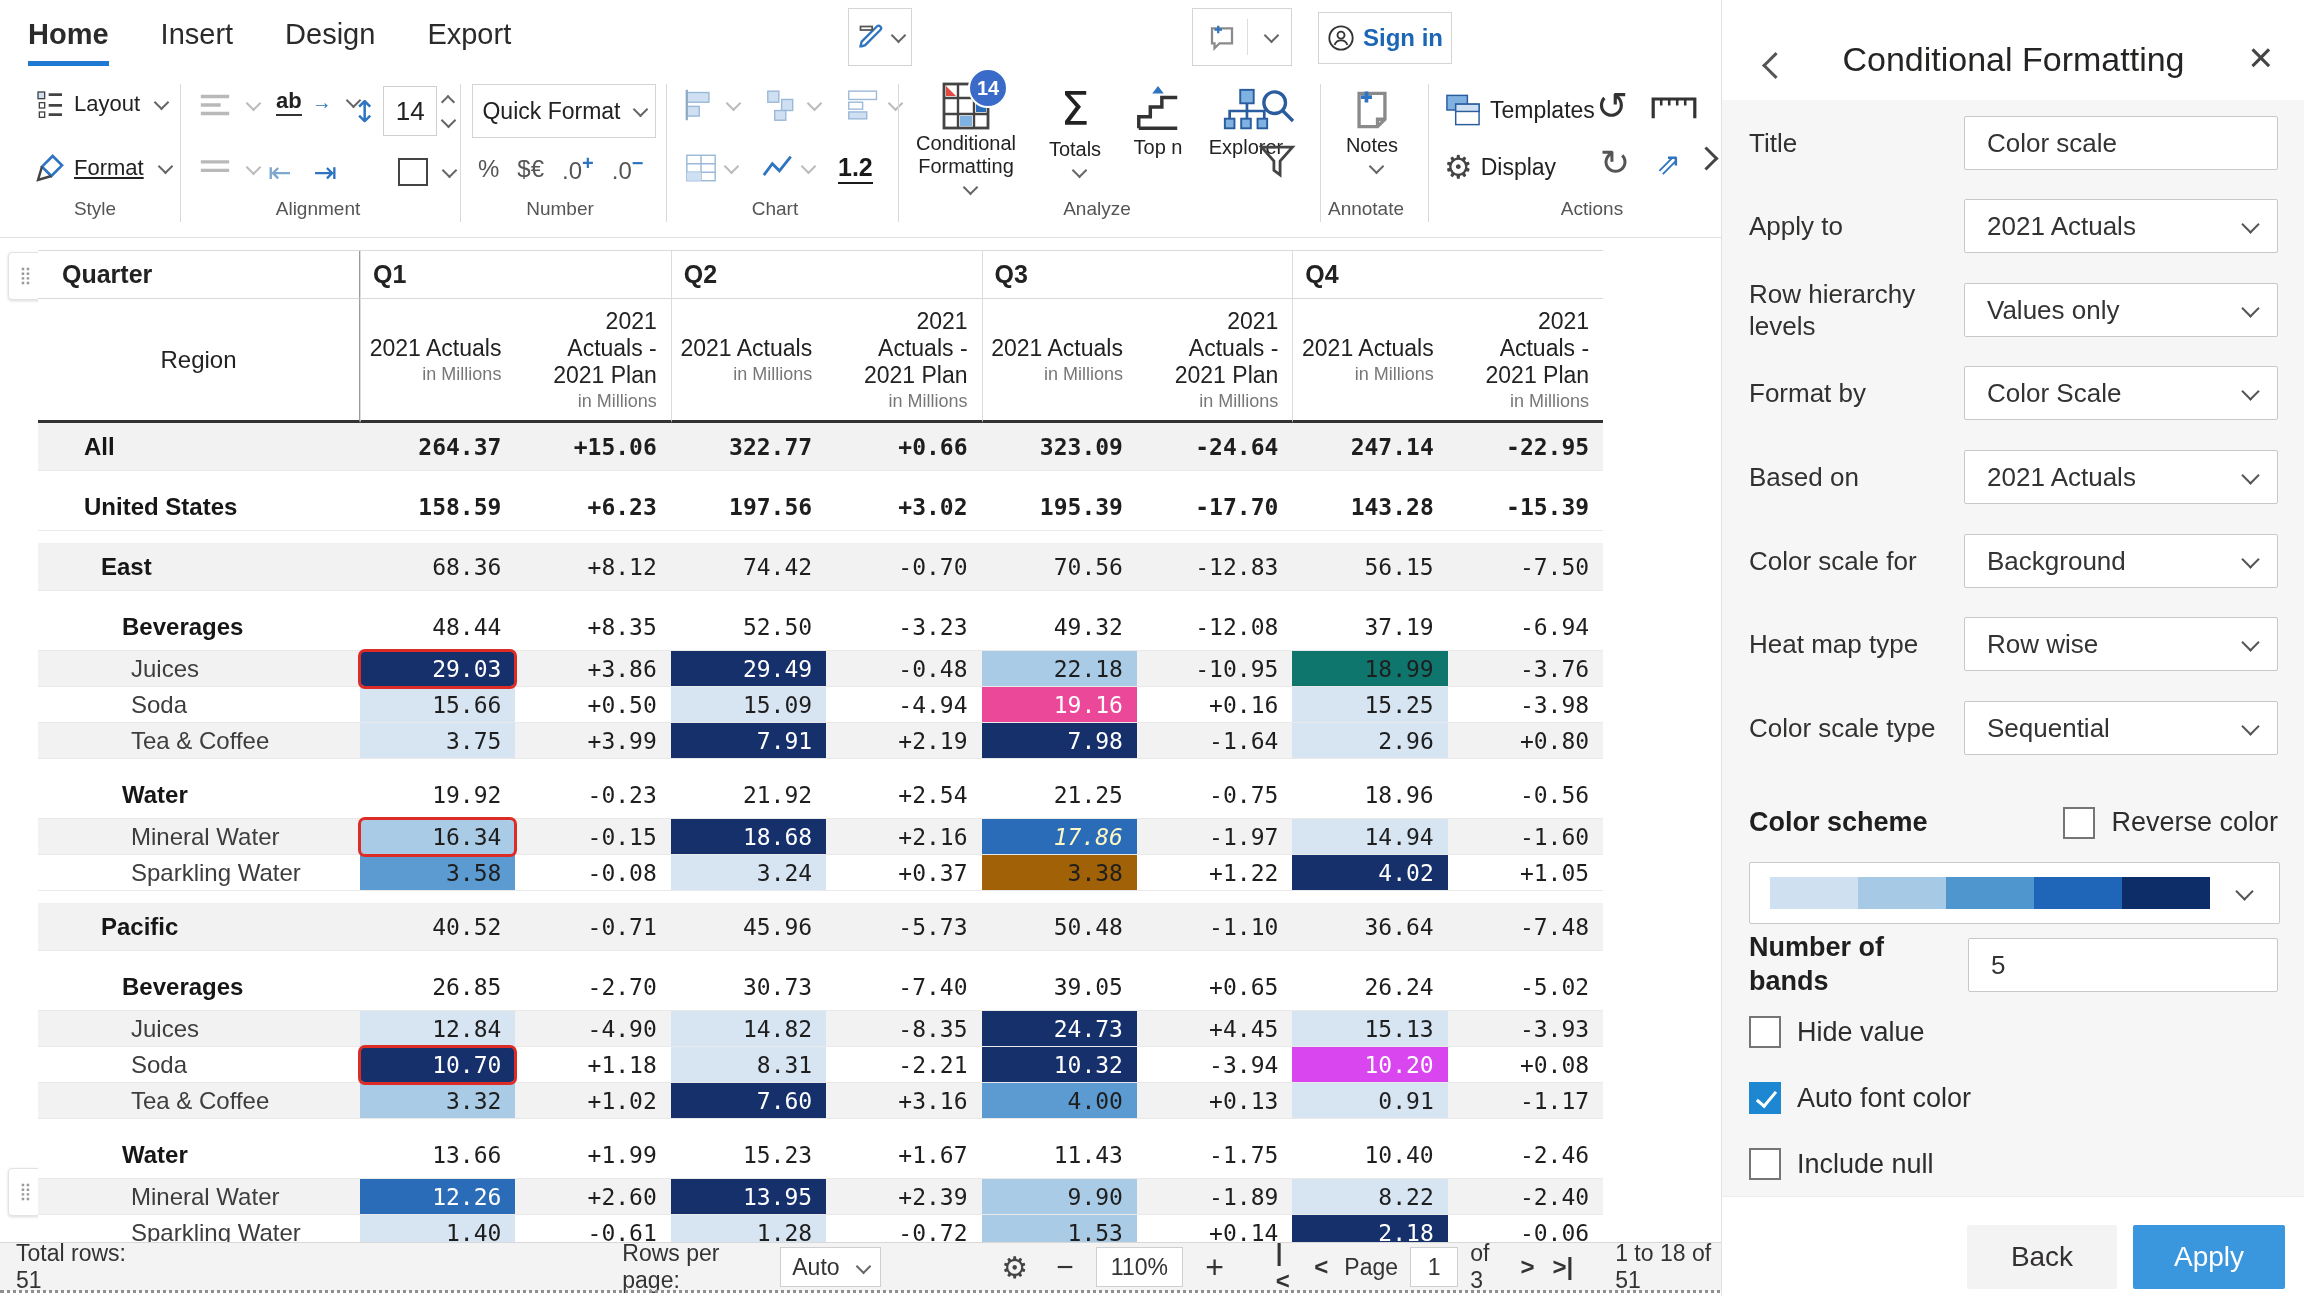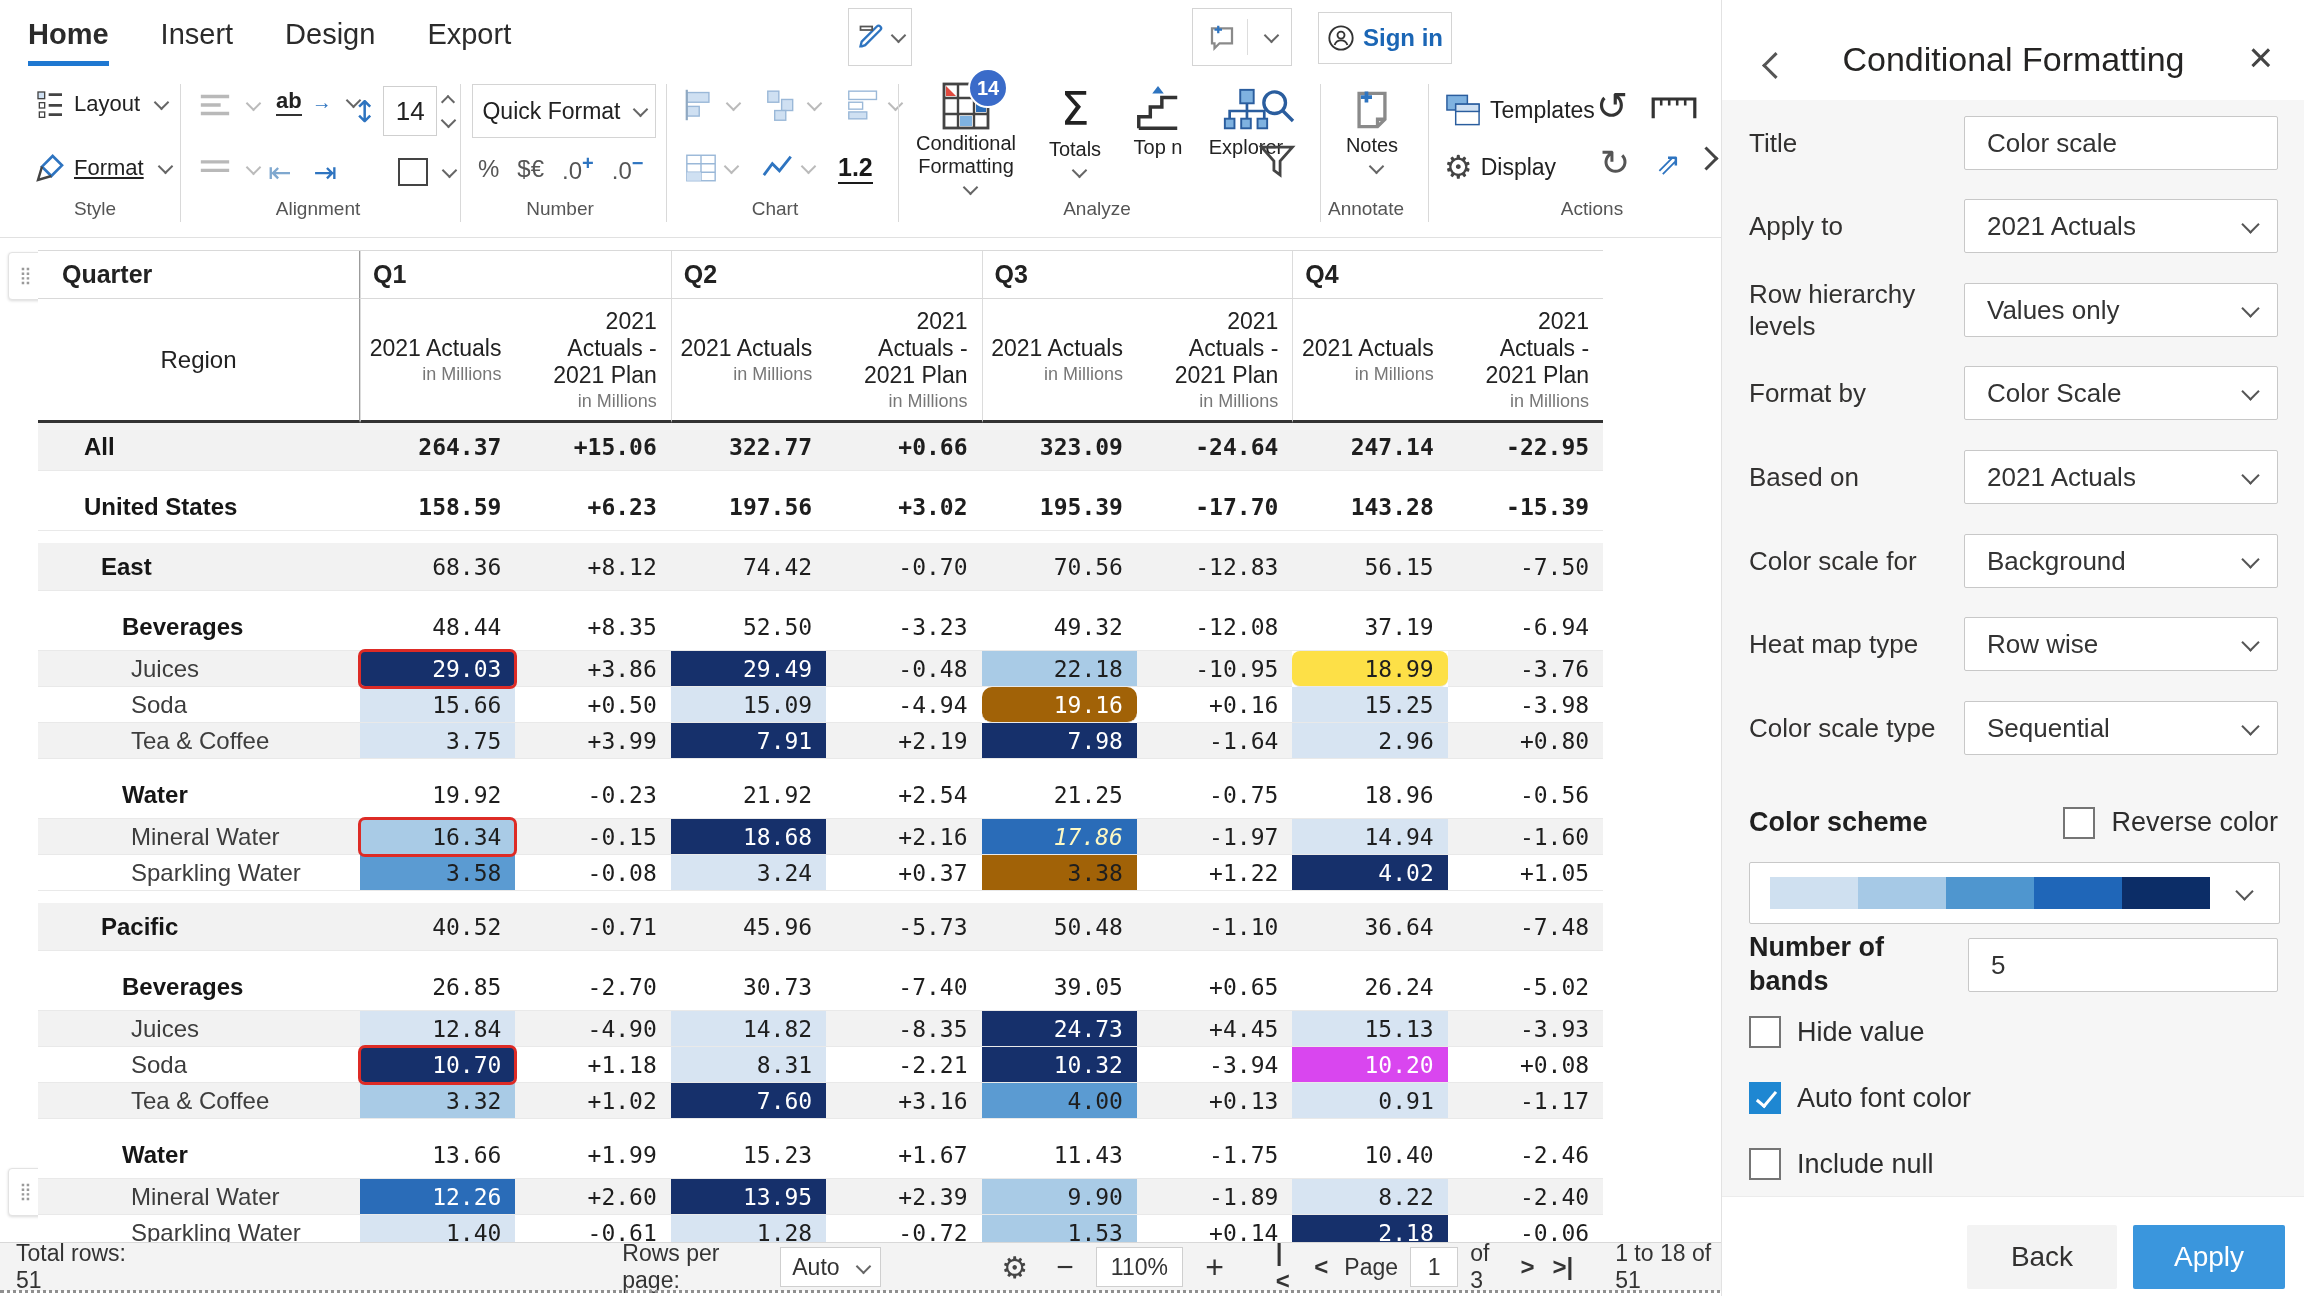--- a/index.html
+++ b/index.html
@@ -431,28 +431,28 @@
         <div class="cell r48 wht">-12.08</div>
         <div class="cell r48 wht">37.19</div>
         <div class="cell r48 wht">-6.94</div>
         <div class="lab r36 zeb" style="padding-left: 93px;">Juices</div>
         <div class="cell r36 rb" style="background: rgb(22, 48, 107); color: rgb(255, 255, 255);">29.03</div>
         <div class="cell r36 zeb">+3.86</div>
         <div class="cell r36" style="background: rgb(22, 48, 107); color: rgb(255, 255, 255);">29.49</div>
         <div class="cell r36 zeb">-0.48</div>
         <div class="cell r36" style="background: rgb(169, 203, 230);">22.18</div>
         <div class="cell r36 zeb">-10.95</div>
-        <div class="cell r36" style="background: #fde047; border-radius: 8px;">18.99</div>
+        <div class="cell r36" style="background: #0f766e;">18.99</div>
         <div class="cell r36 zeb">-3.76</div>
         <div class="lab r36 wht" style="padding-left: 93px;">Soda</div>
         <div class="cell r36" style="background: rgb(215, 228, 242);">15.66</div>
         <div class="cell r36 wht">+0.50</div>
         <div class="cell r36" style="background: rgb(215, 228, 242);">15.09</div>
         <div class="cell r36 wht">-4.94</div>
-        <div class="cell r36" style="background: #a16207; color: rgb(255, 255, 255); border-radius: 10px;">19.16</div>
+        <div class="cell r36" style="background: #ec4899; color: rgb(255, 255, 255);">19.16</div>
         <div class="cell r36 wht">+0.16</div>
         <div class="cell r36" style="background: rgb(215, 228, 242);">15.25</div>
         <div class="cell r36 wht">-3.98</div>
         <div class="lab r36 zeb" style="padding-left: 93px;">Tea &amp; Coffee</div>
         <div class="cell r36" style="background: rgb(215, 228, 242);">3.75</div>
         <div class="cell r36 zeb">+3.99</div>
         <div class="cell r36" style="background: rgb(22, 48, 107); color: rgb(255, 255, 255);">7.91</div>
         <div class="cell r36 zeb">+2.19</div>
         <div class="cell r36" style="background: rgb(22, 48, 107); color: rgb(255, 255, 255);">7.98</div>
         <div class="cell r36 zeb">-1.64</div>

